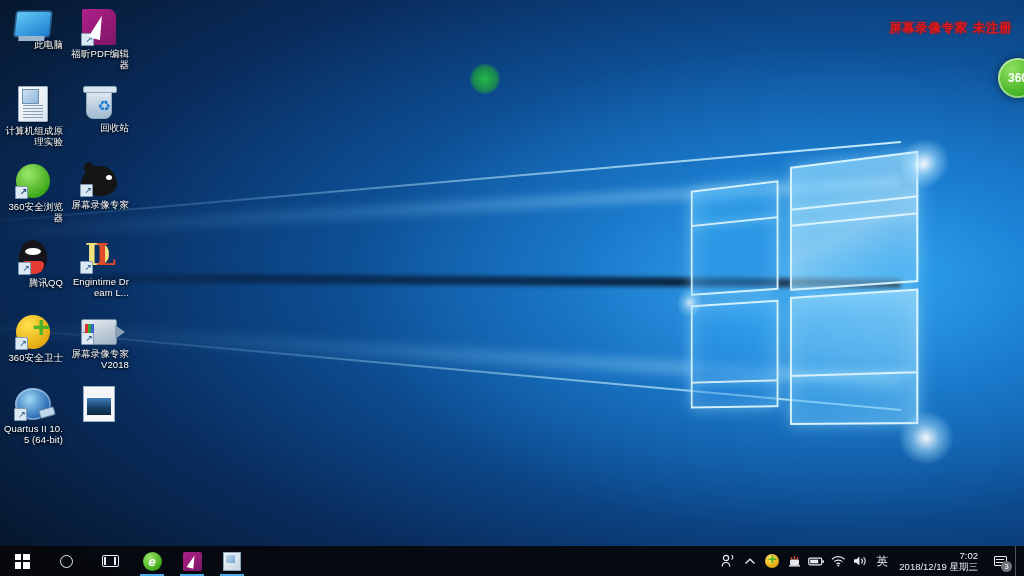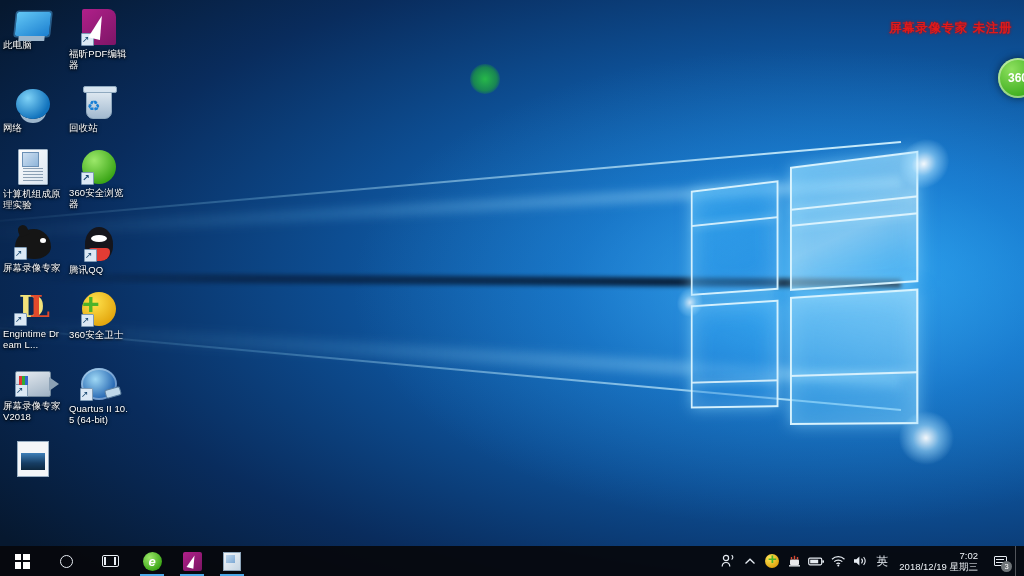--- a/index.html
+++ b/index.html
@@ -49,21 +49,21 @@
   .p-br{ left:130px; top:134px; width:126px; height:128px; background:linear-gradient(200deg,rgba(150,218,252,.70),rgba(60,170,240,.52)); }
   .pane .hl{ position:absolute; left:0; right:0; height:2px; background:rgba(235,250,255,.85); box-shadow:0 0 8px rgba(190,240,255,.8); }
   .glow{ position:absolute; border-radius:50%; pointer-events:none;
          background:radial-gradient(circle,rgba(255,255,255,.95) 0%,rgba(170,225,255,.55) 35%,rgba(120,200,255,0) 72%); }
   .g1{ left:238px; top:-6px;  width:46px; height:46px; }
   .g2{ left:238px; top:250px; width:50px; height:50px; }
   .g3{ left:6px;   top:118px; width:30px; height:30px; opacity:.8; }
 
   
   #icon-grid{ position:absolute; left:0; top:4px; width:135px; }
-  .dicon{ width:62px; display:inline-block; vertical-align:top; text-align:left;
+  .dicon{ width:62px; display:inline-block; vertical-align:top; text-align:right;
           padding:3px 1px 2px; margin:0 2px 9px 2px; cursor:default; }
   .dicon .glyph{ width:40px; height:40px; margin:0 auto 3px; position:relative; }
   .dicon .lbl{ color:#fff; font-size:9.5px; line-height:11px; letter-spacing:.1px;
                text-shadow:0 1px 2px rgba(0,0,0,.95),0 0 4px rgba(0,0,0,.85);
                word-break:break-all; }
   .shortcut-arrow{ position:absolute; left:-1px; bottom:-1px; width:13px; height:13px;
                    background:#dce9f5; border:1px solid #7e9ab5; border-radius:1px;
                    font-size:9px; line-height:11px; color:#16466f; }
 
   
@@ -214,21 +214,21 @@
     <div class="pane p-br">
         <div class="hl" style="top:76px"></div>
       </div>
     <div class="glow g1"></div>
     <div class="glow g2"></div>
     <div class="glow g3"></div>
   </div>
 
   <div id="icon-grid"><div class="dicon"><div class="glyph ic-pc"></div><div class="lbl">此电脑</div></div><div class="dicon"><div class="glyph ic-foxit">
           <span class="shortcut-arrow">↗</span>
-        </div><div class="lbl">福昕PDF编辑器</div></div><div class="dicon"><div class="glyph ic-net"></div><div class="lbl">网络</div></div><div class="dicon"><div class="glyph ic-bin"></div><div class="lbl">回收站</div></div><div class="dicon"><div class="glyph ic-doc"></div><div class="lbl">计算机组成原理实验</div></div><div class="dicon"><div class="glyph ic-360b">
+        </div><div class="lbl">福昕PDF编辑器</div></div><div class="dicon"><div class="glyph ic-doc"></div><div class="lbl">计算机组成原理实验</div></div><div class="dicon"><div class="glyph ic-bin"></div><div class="lbl">回收站</div></div><div class="dicon"><div class="glyph ic-360b">
           <span class="shortcut-arrow">↗</span>
         </div><div class="lbl">360安全浏览器</div></div><div class="dicon"><div class="glyph ic-black">
           <span class="shortcut-arrow">↗</span>
         </div><div class="lbl">屏幕录像专家</div></div><div class="dicon"><div class="glyph ic-qq">
           <span class="shortcut-arrow">↗</span>
         </div><div class="lbl">腾讯QQ</div></div><div class="dicon"><div class="glyph ic-dl">
           <span class="shortcut-arrow">↗</span>
         </div><div class="lbl">Engintime Dream L...</div></div><div class="dicon"><div class="glyph ic-360s">
           <span class="shortcut-arrow">↗</span>
         </div><div class="lbl">360安全卫士</div></div><div class="dicon"><div class="glyph ic-cam">

